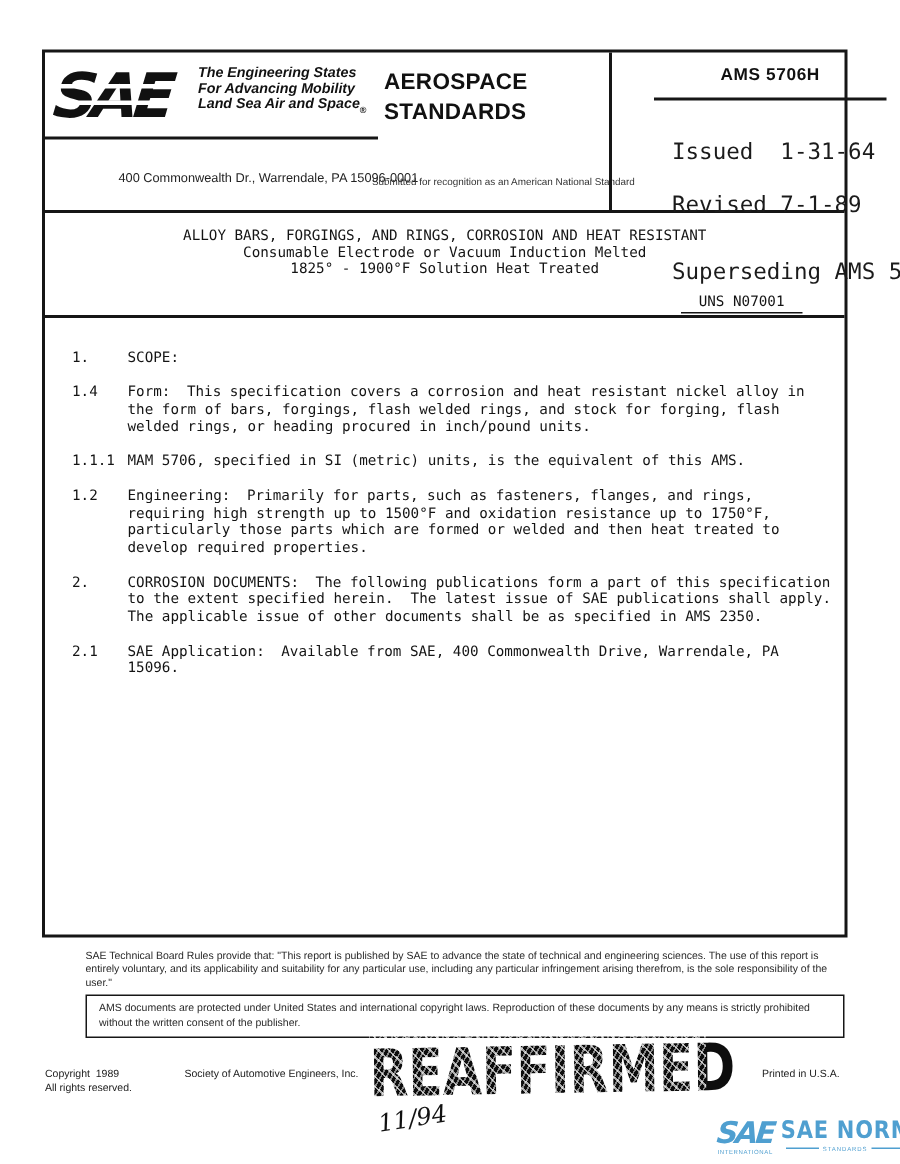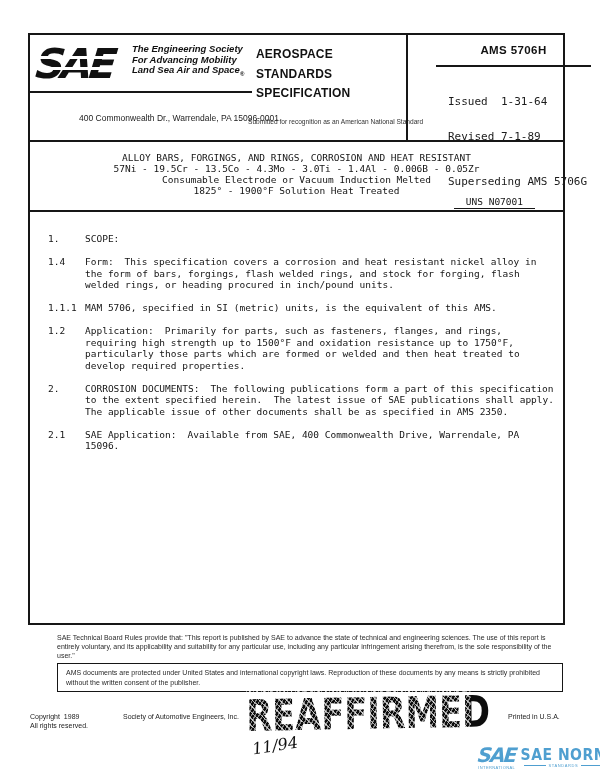--- a/index.html
+++ b/index.html
@@ -28,37 +28,37 @@
   .tagline {
     position:absolute; left:102px; top:9px; width:180px;
     font-weight:bold; font-style:italic; font-size:9.5px; line-height:10.5px;
     color:#111; white-space:nowrap;
   }
   .reg { font-size:6px; font-style:normal; vertical-align:-3px; }
   .hdr-rule { position:absolute; left:0; top:56px; width:222px; height:2px; background:#161616; }
   .addr { position:absolute; left:4px; top:78px; font-size:8.5px; color:#222; white-space:nowrap;margin-left:45px; }
   .hdr-mid { position:absolute; left:226px; top:10px; width:150px; }
   .doctype {
-    font-weight:bold; font-size:12px; line-height:19.5px; letter-spacing:0.2px;
+    font-weight:bold; font-size:15px; line-height:19.5px; letter-spacing:0.2px;
     color:#111; white-space:nowrap;
   }
   .submitted {
     position:absolute; left:218px; top:83px; width:160px;
     font-size:6.6px; color:#333; text-align:right; white-space:nowrap;
   }
   .hdr-vline { position:absolute; left:376px; top:0; width:2px; height:105px; background:#161616; }
   .hdr-right { position:absolute; left:378px; top:0; width:155px; height:105px;margin-left:28px; }
   .specnum-box {
     height:30px; border-bottom:2px solid #161616;
     display:flex; align-items:center; justify-content:center;
   }
   .specnum { font-weight:bold; font-size:11.5px; letter-spacing:0.4px; color:#111; }
   .dates {
     padding:6px 0 0 12px; font-family:"DejaVu Sans Mono", monospace;
-    font-size:11px; line-height:11.5px; color:#1b1b1b; white-space:pre;
+    font-size:15px; line-height:11.5px; color:#1b1b1b; white-space:pre;
   }
   .superseding { margin-top:11px; }
   
   .titleblock {
     position:relative; height:70px; border-bottom:2px solid #161616;
     font-family:"DejaVu Sans Mono", monospace; font-size:9.5px; line-height:11px;
     text-align:center; padding-top:10px; box-sizing:border-box; color:#141414;
   }
   .uns {
     position:absolute; right:28px; bottom:1px;
@@ -130,73 +130,71 @@
   <div class="frame">
 
     <div class="hdr">
       <div class="hdr-left">
         <div class="sae-logo">
           <span class="sae-text">SAE</span>
           <i class="stripe s1"></i>
           <i class="stripe s2"></i>
         </div>
         <div class="tagline">
-          <div>The Engineering Society</div>
+          <div>The Engineering States</div>
           <div>For Advancing Mobility</div>
           <div><span>Land Sea Air and Space</span><span class="reg">®</span></div>
         </div>
         <div class="hdr-rule"></div>
         <div class="addr">400 Commonwealth Dr., Warrendale, PA 15096-0001</div>
       </div>
 
       <div class="hdr-mid">
         <div class="doctype">AEROSPACE</div>
         <div class="doctype">STANDARDS</div>
-        <div class="doctype">SPECIFICATION</div>
       </div>
       <div class="submitted">Submitted for recognition as an American National Standard</div>
 
       <div class="hdr-vline"></div>
 
       <div class="hdr-right">
         <div class="specnum-box">
           <span class="specnum">AMS 5706H</span>
         </div>
         <div class="dates">
           <div>Issued  1-31-64</div>
           <div>Revised 7-1-89</div>
           <div class="superseding">Superseding AMS 5706G</div>
         </div>
       </div>
     </div>
 
     <div class="titleblock">
       <div>ALLOY BARS, FORGINGS, AND RINGS, CORROSION AND HEAT RESISTANT</div>
-      <div>57Ni - 19.5Cr - 13.5Co - 4.3Mo - 3.0Ti - 1.4Al - 0.006B - 0.05Zr</div>
       <div>Consumable Electrode or Vacuum Induction Melted</div>
       <div>1825° - 1900°F Solution Heat Treated</div>
       <span class="uns">UNS N07001</span>
     </div>
 
     <div class="docbody">
       <div class="para">
         <span class="num">1.</span>
         <div class="ptext"><span class="u">SCOPE:</span></div>
       </div>
       <div class="para">
         <span class="num">1.4</span>
         <div class="ptext"><span class="u">Form:</span><span>This specification covers a corrosion and heat resistant nickel alloy in the form of bars, forgings, flash welded rings, and stock for forging, flash welded rings, or heading procured in inch/pound units.</span></div>
       </div>
       <div class="para">
         <span class="num">1.1.1</span>
         <div class="ptext"><span>MAM 5706, specified in SI (metric) units, is the equivalent of this AMS.</span></div>
       </div>
       <div class="para">
         <span class="num">1.2</span>
-        <div class="ptext"><span class="u">Application:</span><span>Primarily for parts, such as fasteners, flanges, and rings, requiring high strength up to 1500°F and oxidation resistance up to 1750°F, particularly those parts which are formed or welded and then heat treated to develop required properties.</span></div>
+        <div class="ptext"><span class="u">Engineering:</span><span>Primarily for parts, such as fasteners, flanges, and rings, requiring high strength up to 1500°F and oxidation resistance up to 1750°F, particularly those parts which are formed or welded and then heat treated to develop required properties.</span></div>
       </div>
       <div class="para">
         <span class="num">2.</span>
         <div class="ptext"><span class="u">CORROSION DOCUMENTS:</span><span>The following publications form a part of this specification to the extent specified herein.  The latest issue of SAE publications shall apply.  The applicable issue of other documents shall be as specified in AMS 2350.</span></div>
       </div>
       <div class="para">
         <span class="num">2.1</span>
         <div class="ptext"><span class="u">SAE Application:</span><span>Available from SAE, 400 Commonwealth Drive, Warrendale, PA 15096.</span></div>
       </div>
     </div>

